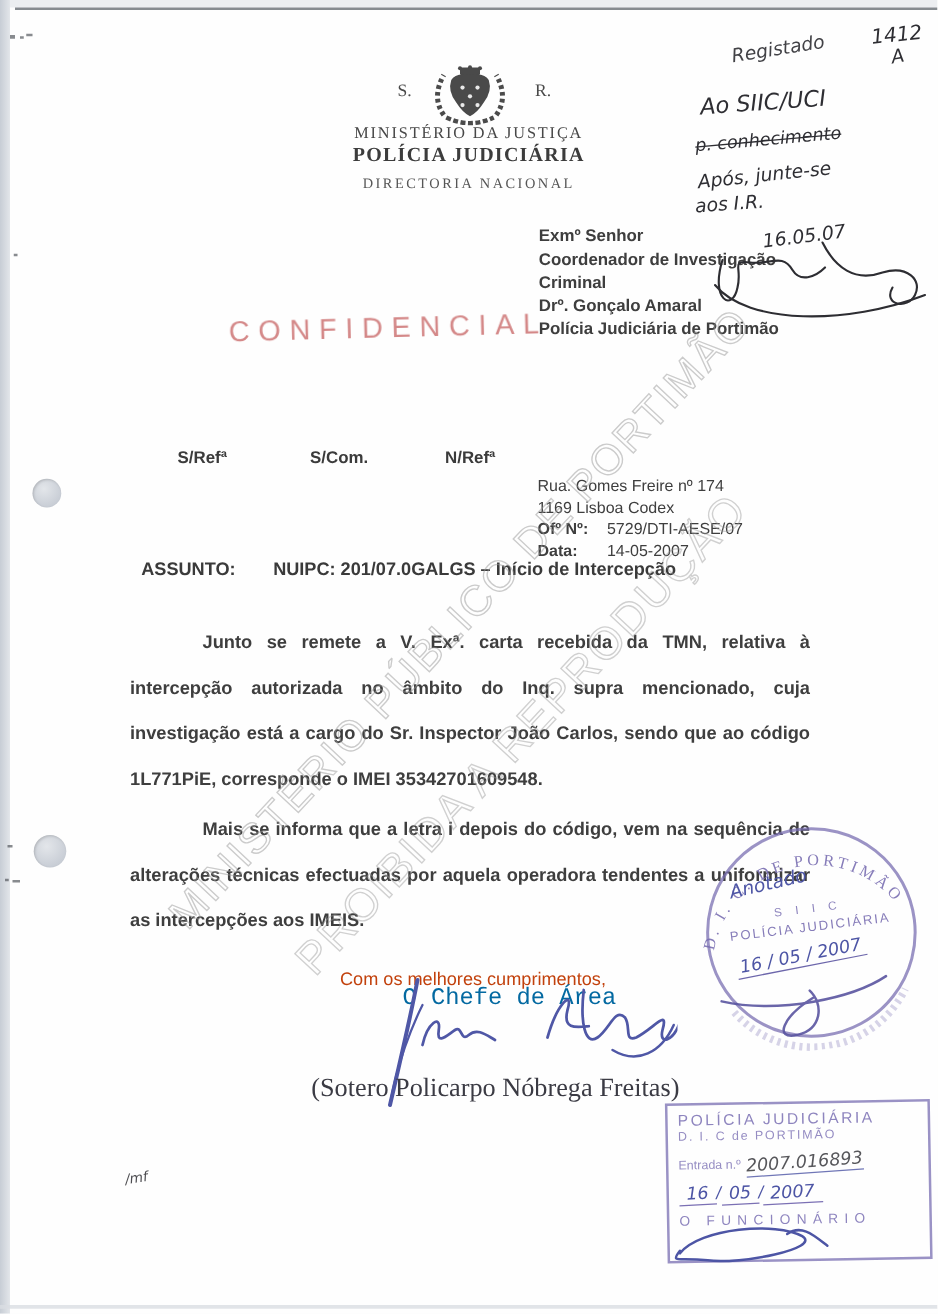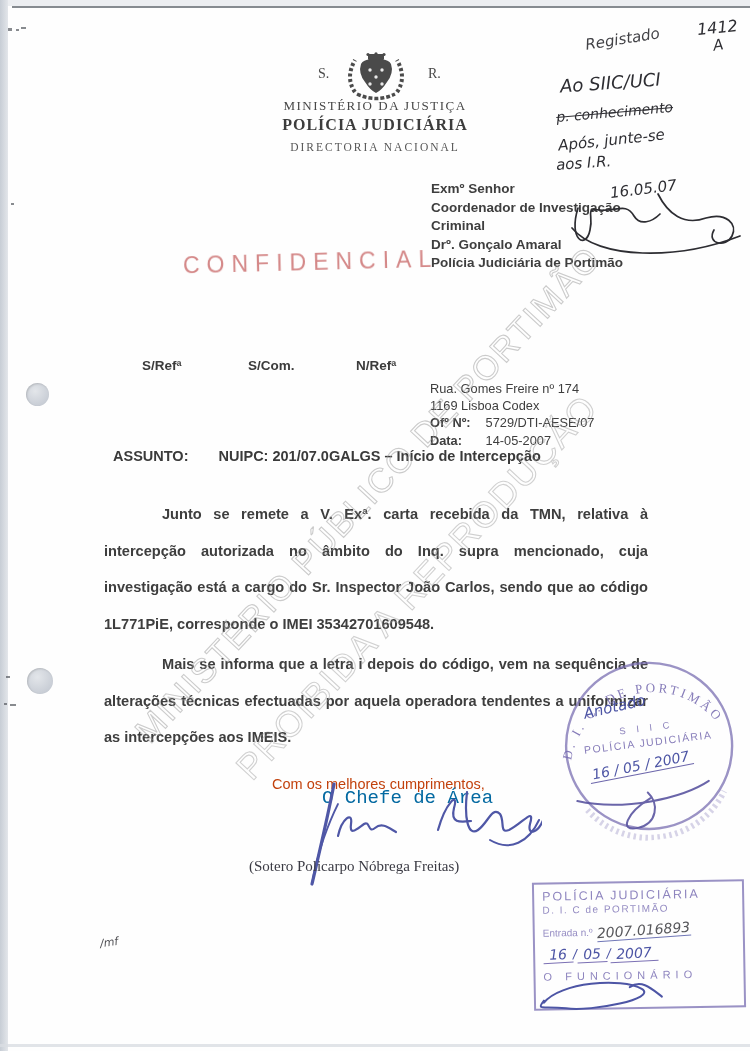--- a/index.html
+++ b/index.html
@@ -49,21 +49,21 @@
 
   
   .body-text{position:absolute;left:100px;top:492px;width:552px;font-size:14.6px;
     line-height:36.5px;color:#3e3e3e;text-align:justify;}
   .body-text p{margin:4px;text-indent:58px;font-weight:bold;}
 
   
   .salutation{position:absolute;left:272px;top:776px;font-size:14.5px;color:#c2410c;}
   .role{position:absolute;left:322px;top:787px;font-size:19px;color:#0369a1;
     font-family:Liberation Mono, monospace;}
-  .signer{position:absolute;left:249px;top:858px;font-size:15px;color:#3b3b44;
+  .signer{position:absolute;left:249px;top:858px;font-size:21px;color:#3b3b44;
     font-family:"Liberation Serif",serif;}
   .sig-main{position:absolute;left:242px;top:778px;}
 
   
   .watermark{position:absolute;left:0;top:0;pointer-events:none;}
 
   
   .hand{position:absolute;font-family:"DejaVu Sans",sans-serif;font-style:italic;
     color:#2e2e33;white-space:nowrap;}
   .hand-blue{color:#4d55a5;}

